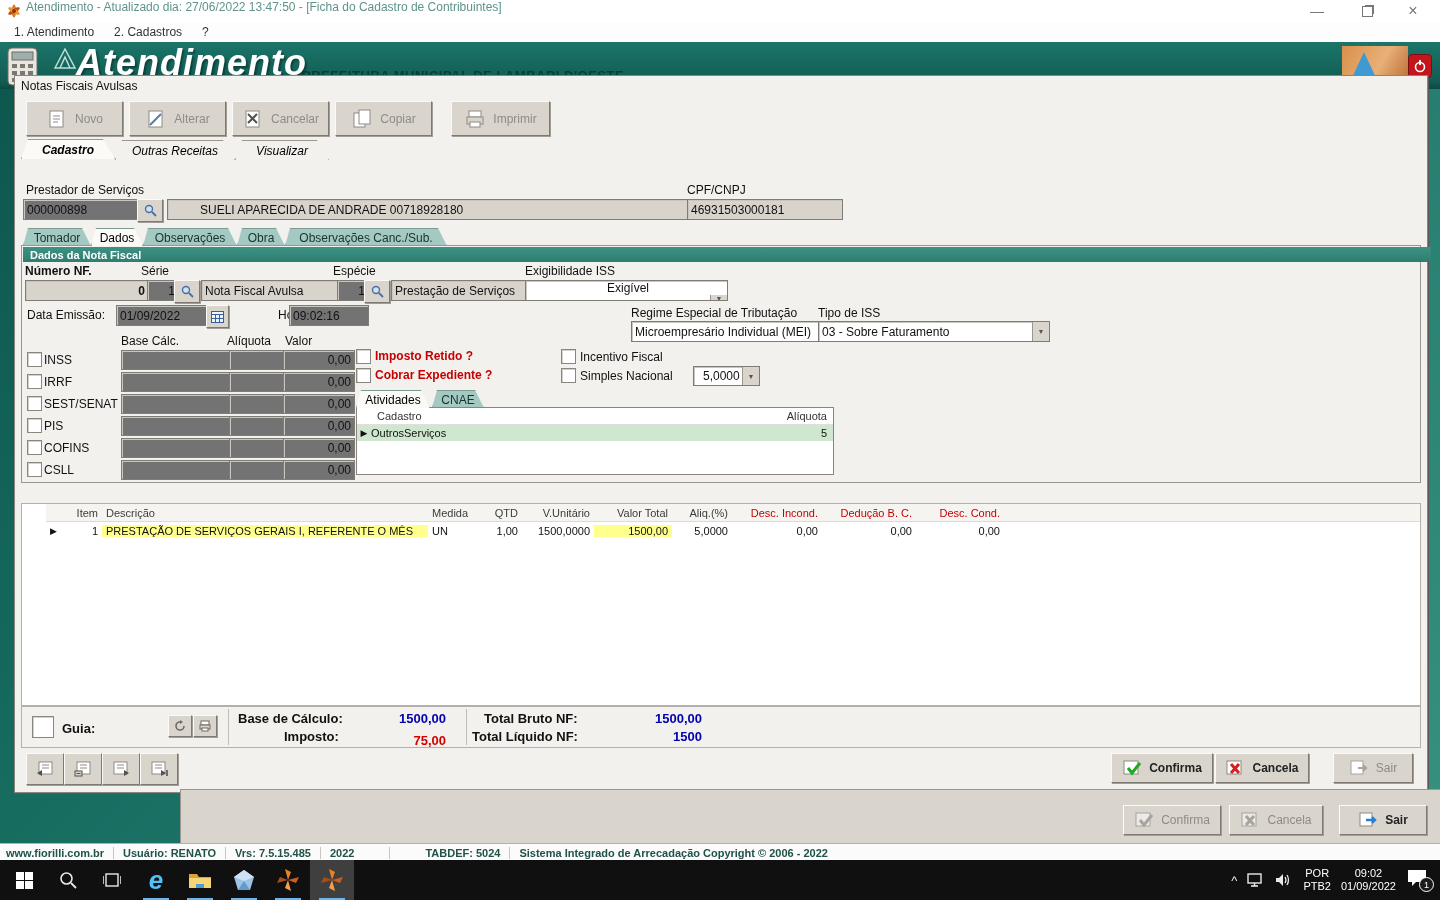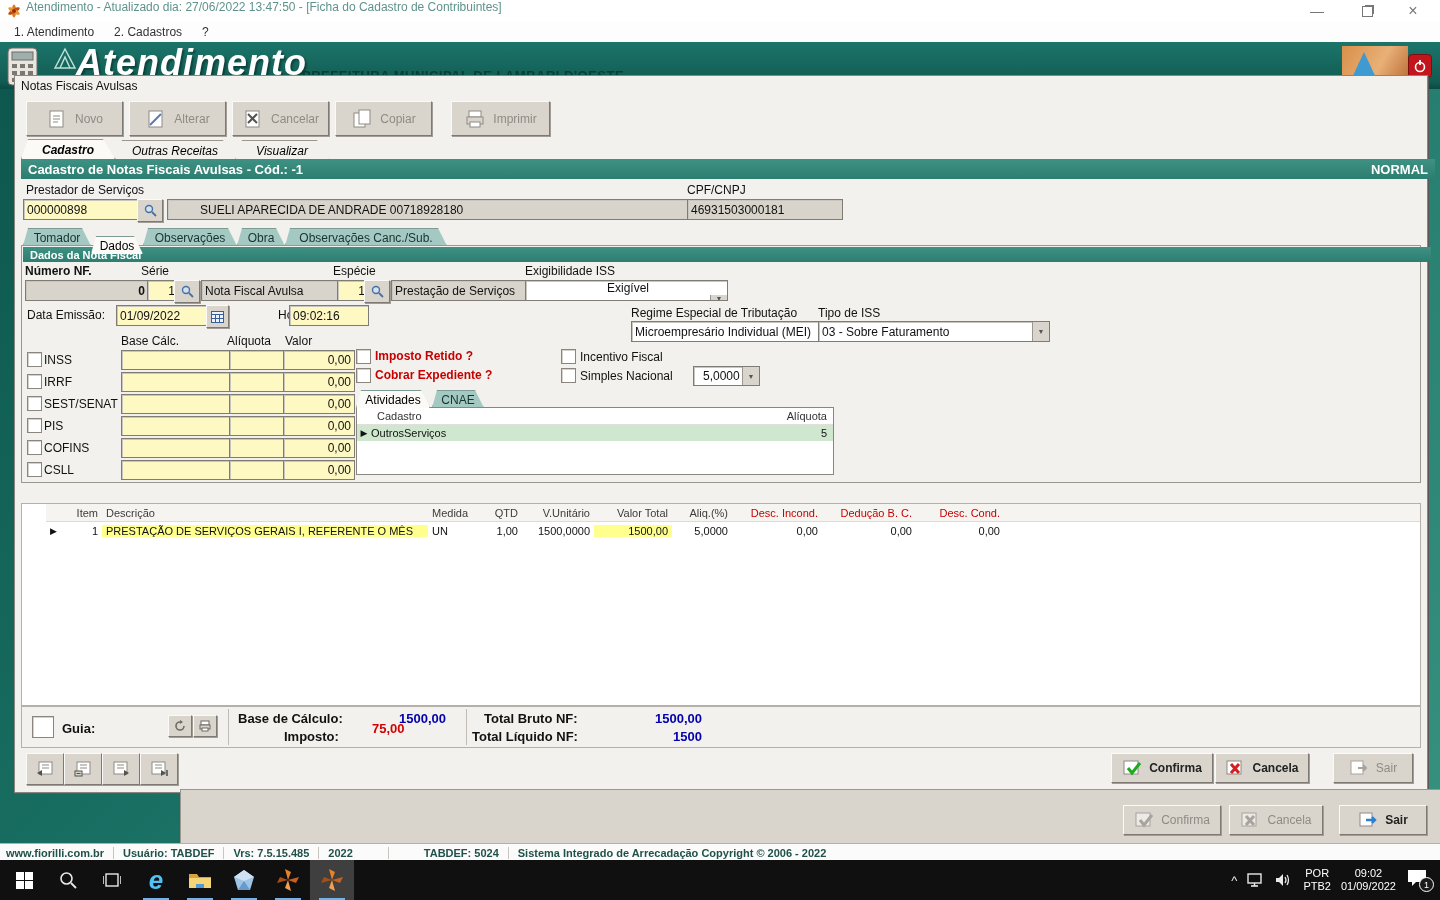--- a/index.html
+++ b/index.html
@@ -20,21 +20,21 @@
   
   .dialog{left:14px;top:75px;width:1412px;height:716px;background:#f3f1ed;border:1px solid #8a867f;box-shadow:1px 1px 0 #5c5954;}
   .dlg-title{position:absolute;left:6px;top:3px;font-size:12px;color:#111;}
   
   .b3{background:#d9d5cd;border:1px solid;border-color:#fbfaf8 #7e7a73 #7e7a73 #fbfaf8;box-shadow:1px 1px 0 #a19d96;display:flex;align-items:center;justify-content:center;gap:7px;font-size:12px;color:#222;cursor:default;}
   .b3.dis{color:#8f8b85;}
   .tab1{position:absolute;height:19px;display:flex;align-items:center;justify-content:center;font-size:12px;font-style:italic;background:#f3f1ed;border:1px solid #9b978f;border-bottom:none;clip-path:polygon(7px 0,calc(100% - 12px) 0,100% 100%,0 100%);}
   .tab1.active{font-weight:bold;background:#fbfaf7;z-index:3;}
   .tealbar{background:linear-gradient(180deg,#3e9183 0%,#2c7e71 100%);color:#fff;font-weight:bold;font-size:12px;display:flex;align-items:center;padding:0 7px;}
   .lbl{font-size:12px;color:#111;white-space:nowrap;}
-  .inp{background:#fef9c3;border:1px solid #7f7b75;box-shadow:inset 1px 1px 0 #c9c5bf;font-size:12px;color:#111;display:flex;align-items:center;padding:0 3px;white-space:nowrap;overflow:hidden;}
+  .inp{background:#737373;border:1px solid #7f7b75;box-shadow:inset 1px 1px 0 #c9c5bf;font-size:12px;color:#111;display:flex;align-items:center;padding:0 3px;white-space:nowrap;overflow:hidden;}
   .inp.ro{background:#d8d4cc;}
   .inp.num{justify-content:flex-end;}
   .combo{background:#fff;border:1px solid #7f7b75;box-shadow:inset 1px 1px 0 #c9c5bf;font-size:12px;color:#111;display:flex;align-items:center;padding-left:3px;white-space:nowrap;overflow:hidden;}
   .combo .arrowbox{margin-left:auto;width:16px;align-self:stretch;background:#d9d5cd;border-left:1px solid #9b978f;display:flex;align-items:center;justify-content:center;font-size:7px;color:#555;}
   .cb{width:13px;height:13px;background:#fff;border:1px solid #8a867f;box-shadow:inset 1px 1px 0 #d6d2ca;display:inline-block;}
   .tab2{position:absolute;height:17px;display:flex;align-items:center;justify-content:center;font-size:12px;border:1px solid #7e9a94;border-bottom:none;background:#a3c9c2;color:#17332e;clip-path:polygon(5px 0,calc(100% - 9px) 0,100% 100%,0 100%);}
   .tab2.active{background:#fbfaf7;color:#000;z-index:3;}
   .red{color:#c60000;}
   .blueval{color:#0000ae;font-weight:bold;font-size:13px;}
   .redval{color:#d40000;font-weight:bold;font-size:13px;}
@@ -162,41 +162,37 @@
     <div class="tab1 active" style="left:6px;top:63px;width:92px;">
         <span>Cadastro</span>
       </div>
     <div class="tab1" style="left:100px;top:64px;width:118px;">
         <span>Outras Receitas</span>
       </div>
     <div class="tab1" style="left:220px;top:64px;width:92px;">
         <span>Visualizar</span>
       </div>
 
-    <div class="abs tealbar" style="left:6px;top:83px;width:1400px;height:20px;font-size:13px;">
-      <span>Cadastro de Notas Fiscais Avulsas - Cód.: -1</span>
-      <span style="margin-left:auto">NORMAL</span>
-    </div>
 
     <div class="abs lbl" style="left:11px;top:107px;">Prestador de Serviços</div>
     <div class="abs inp" style="left:8px;top:123px;width:110px;height:19px;">000000898</div>
     <div class="abs b3" style="left:122px;top:123px;width:24px;height:21px;">
       <svg width="13" height="13" viewBox="0 0 13 13">
         <circle cx="5" cy="5" r="3.5" fill="#cfe2ef" stroke="#4a6fa5" stroke-width="1.4"></circle>
         <line x1="8" y1="8" x2="12" y2="12" stroke="#4a6fa5" stroke-width="1.8"></line>
       </svg>
     </div>
     <div class="abs inp ro" style="left:152px;top:123px;width:528px;height:19px;padding-left:32px;">SUELI APARECIDA DE ANDRADE 00718928180</div>
     <div class="abs lbl" style="left:672px;top:107px;">CPF/CNPJ</div>
     <div class="abs inp ro" style="left:672px;top:123px;width:148px;height:19px;">46931503000181</div>
 
     <div class="tab2" style="left:8px;top:152px;width:66px;">
         <span>Tomador</span>
       </div>
-    <div class="tab2 active" style="left:76px;top:160px;width:50px;">
+    <div class="tab2 active" style="left:76px;top:152px;width:50px;">
         <span>Dados</span>
       </div>
     <div class="tab2" style="left:128px;top:152px;width:92px;">
         <span>Observações</span>
       </div>
     <div class="tab2" style="left:222px;top:152px;width:46px;">
         <span>Obra</span>
       </div>
     <div class="tab2" style="left:270px;top:152px;width:160px;">
         <span>Observações Canc./Sub.</span>
@@ -383,21 +379,21 @@
         <svg width="12" height="12" viewBox="0 0 12 12">
           <rect x="2" y="1" width="8" height="4" fill="#fff" stroke="#6e6a64"></rect>
           <rect x="1" y="5" width="10" height="4" fill="#d9d5cd" stroke="#6e6a64"></rect>
           <rect x="3" y="8" width="6" height="3" fill="#fff" stroke="#6e6a64"></rect>
         </svg>
       </div>
       <div class="abs" style="left:206px;top:2px;width:1px;height:36px;background:#c1bdb6;"></div>
       <span class="abs lbl" style="left:216px;top:4px;font-weight:bold;font-size:13px;">Base de Cálculo:</span>
       <span class="abs blueval" style="left:350px;top:4px;width:74px;text-align:right;">1500,00</span>
       <span class="abs lbl" style="left:262px;top:22px;font-weight:bold;font-size:13px;">Imposto:</span>
-      <span class="abs redval" style="left:350px;top:14px;width:74px;">75,00</span>
+      <span class="abs redval" style="left:350px;top:26px;width:74px;text-align:right;">75,00</span>
       <div class="abs" style="left:444px;top:2px;width:1px;height:36px;background:#c1bdb6;"></div>
       <span class="abs lbl" style="left:462px;top:4px;font-weight:bold;font-size:13px;">Total Bruto NF:</span>
       <span class="abs blueval" style="left:600px;top:4px;width:80px;text-align:right;">1500,00</span>
       <span class="abs lbl" style="left:450px;top:22px;font-weight:bold;font-size:13px;">Total Líquido NF:</span>
       <span class="abs blueval" style="left:600px;top:22px;width:80px;text-align:right;">1500</span>
     </div>
 
     <div class="abs b3" style="left:11px;top:677px;width:36px;height:30px;">
       <svg width="20" height="18" viewBox="0 0 20 18">
         <rect x="4" y="2" width="13" height="12" fill="#fff" stroke="#8f8b85"></rect>
@@ -476,21 +472,21 @@
         <rect x="2" y="1" width="12" height="13" fill="#fff" stroke="#8f8b85"></rect>
         <path d="M8 8 L17 8 M14 5 L17 8 L14 11" fill="none" stroke="#2b7fd4" stroke-width="2.4"></path>
       </svg>
       <span>Sair</span>
     </div>
   </div>
 
   <div class="abs statusbar">
     <span class="seg" style="margin-left:6px;">www.fiorilli.com.br</span>
     <span class="div"></span>
-    <span class="seg">Usuário: TABDEF</span>
+    <span class="seg">Usuário: RENATO</span>
     <span class="div"></span>
     <span class="seg">Vrs: 7.5.15.485</span>
     <span class="div"></span>
     <span class="seg">2022</span>
     <span class="div" style="margin:0 35px;"></span>
     <span class="seg">TABDEF: 5024</span>
     <span class="div"></span>
     <span class="seg">Sistema Integrado de Arrecadação Copyright © 2006 - 2022</span>
   </div>
 

